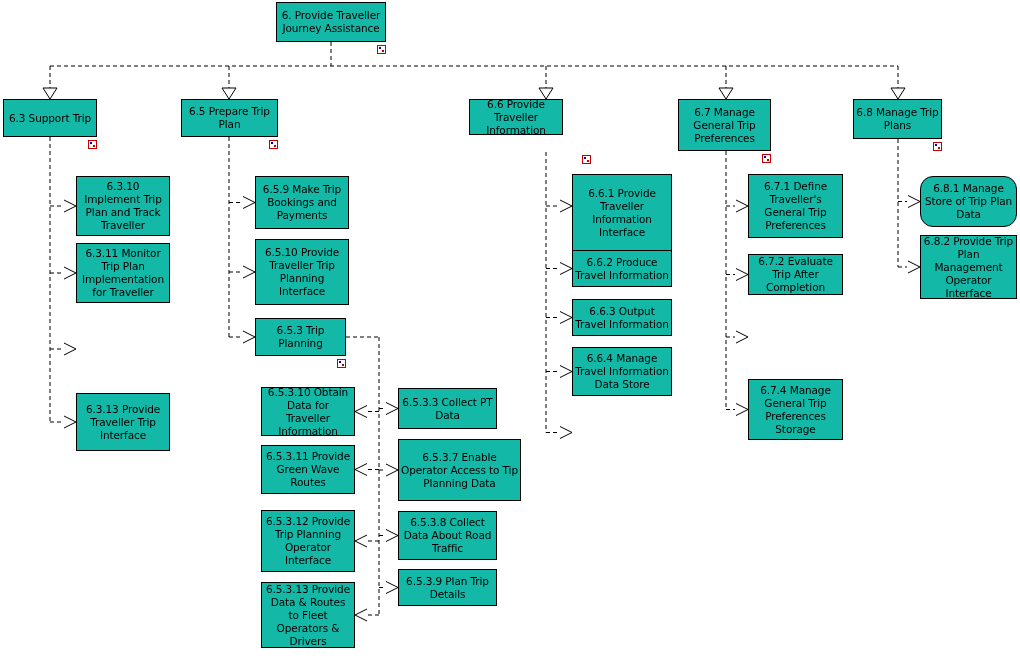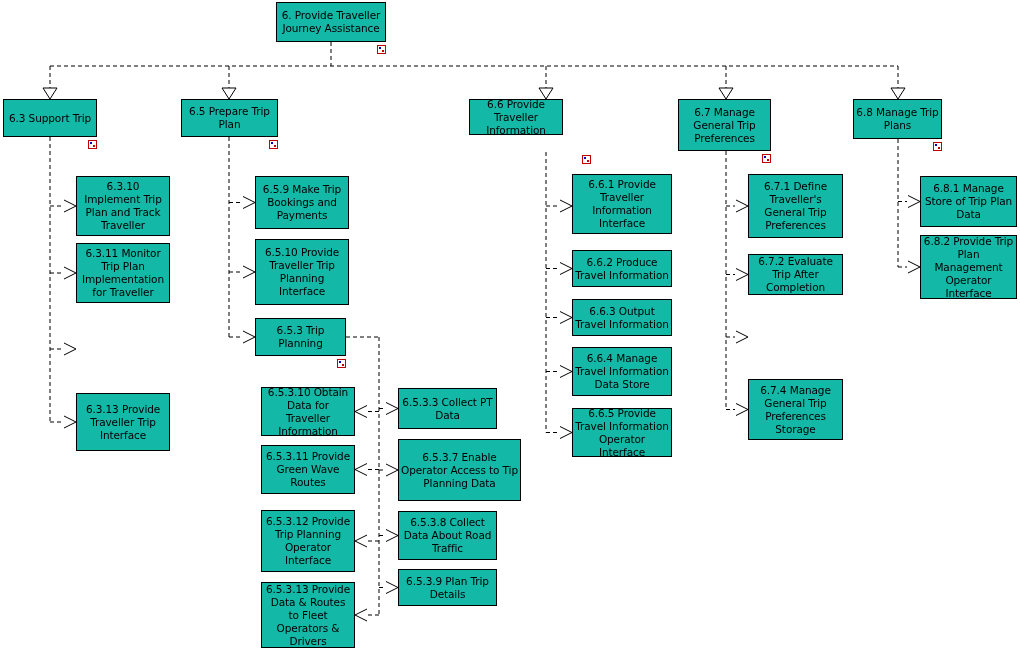--- a/index.html
+++ b/index.html
@@ -192,35 +192,32 @@
       <i class="b"></i>
       <i class="r"></i>
     </div>
     <div class="node" style="left: 469px; top: 99px; width: 94px; height: 36px;">
       <span>6.6 Provide Traveller Information</span>
     </div>
     <div class="marker" style="left: 582px; top: 155px;">
       <i class="b"></i>
       <i class="r"></i>
     </div>
-    <div class="node" style="left: 572px; top: 174px; width: 100px; height: 60px;">
+    <div class="node" style="left: 572px; top: 174px; width: 100px; height: 77px;">
       <span>6.6.1 Provide Traveller Information Interface</span>
     </div>
     <div class="node" style="left: 572px; top: 250px; width: 100px; height: 37px;">
       <span>6.6.2 Produce Travel Information</span>
     </div>
     <div class="node" style="left: 572px; top: 299px; width: 100px; height: 37px;">
       <span>6.6.3 Output Travel Information</span>
     </div>
     <div class="node" style="left: 572px; top: 347px; width: 100px; height: 49px;">
       <span>6.6.4 Manage Travel Information Data Store</span>
     </div>
-    <div class="node" style="left: 572px; top: 408px; width: 100px; height: 49px;">
-      <span>6.6.5 Provide Travel Information Operator Interface</span>
-    </div>
     <div class="node" style="left: 678px; top: 99px; width: 93px; height: 52px;">
       <span>6.7 Manage General Trip Preferences</span>
     </div>
     <div class="marker" style="left: 762px; top: 154px;">
       <i class="b"></i>
       <i class="r"></i>
     </div>
     <div class="node" style="left: 748px; top: 174px; width: 95px; height: 64px;">
       <span>6.7.1 Define Traveller's General Trip Preferences</span>
     </div>
@@ -230,21 +227,21 @@
     <div class="node" style="left: 748px; top: 379px; width: 95px; height: 61px;">
       <span>6.7.4 Manage General Trip Preferences Storage</span>
     </div>
     <div class="node" style="left: 853px; top: 99px; width: 89px; height: 40px;">
       <span>6.8 Manage Trip Plans</span>
     </div>
     <div class="marker" style="left: 933px; top: 142px;">
       <i class="b"></i>
       <i class="r"></i>
     </div>
-    <div class="node" style="left: 920px; top: 176px; width: 97px; height: 51px;">
+    <div class="node" style="left: 920px; top: 176px; width: 97px; height: 51px; border-radius: 13px;">
       <span>6.8.1 Manage Store of Trip Plan Data</span>
     </div>
     <div class="node" style="left: 920px; top: 235px; width: 97px; height: 64px;">
       <span>6.8.2 Provide Trip Plan Management Operator Interface</span>
     </div>
     <div class="node" style="left: 261px; top: 387px; width: 94px; height: 49px;">
       <span>6.5.3.10 Obtain Data for Traveller Information</span>
     </div>
     <div class="node" style="left: 261px; top: 445px; width: 94px; height: 49px;">
       <span>6.5.3.11 Provide Green Wave Routes</span>

